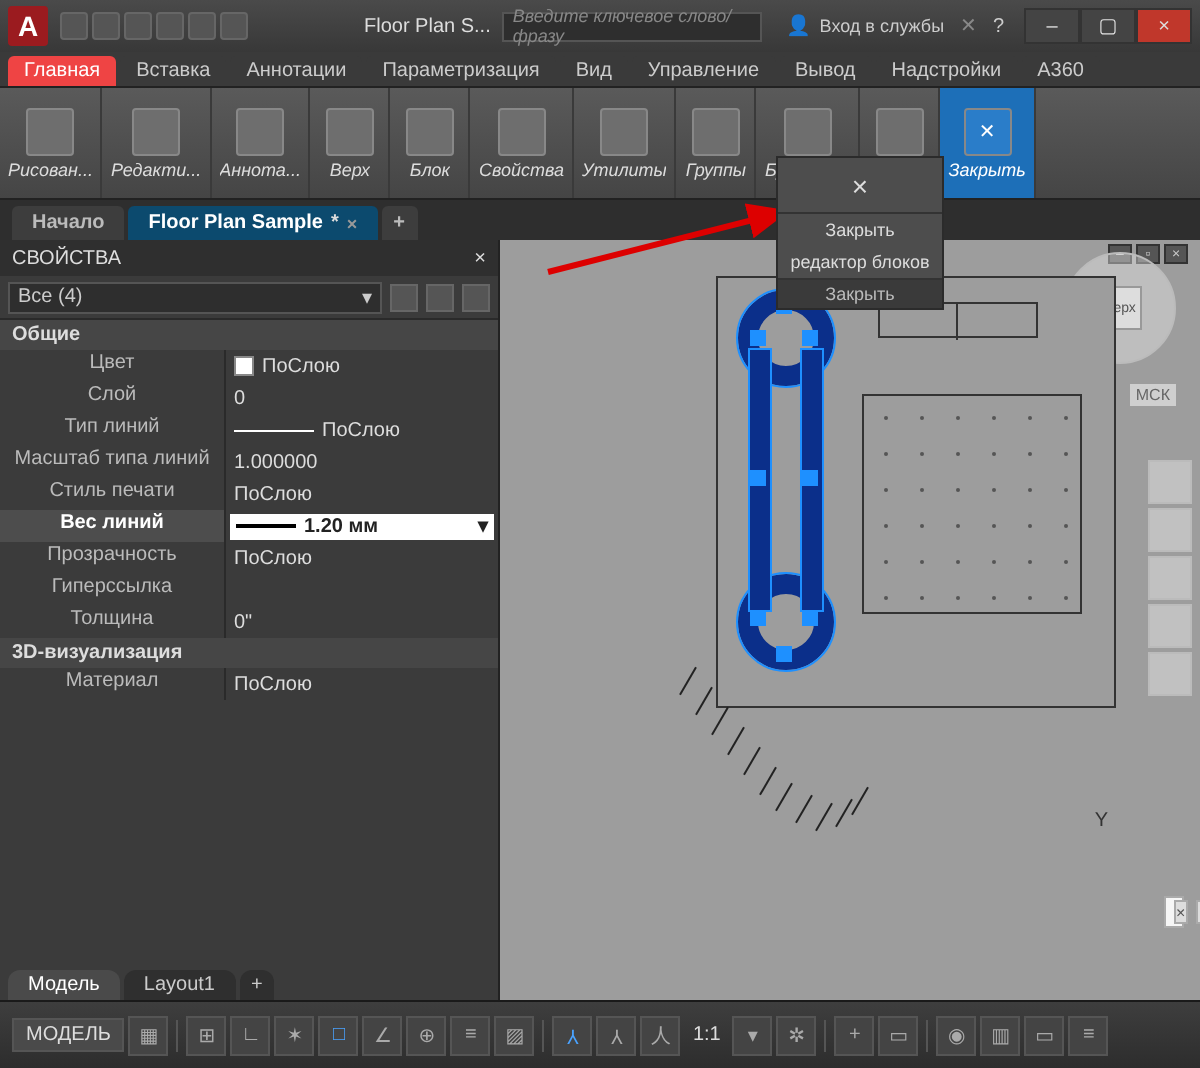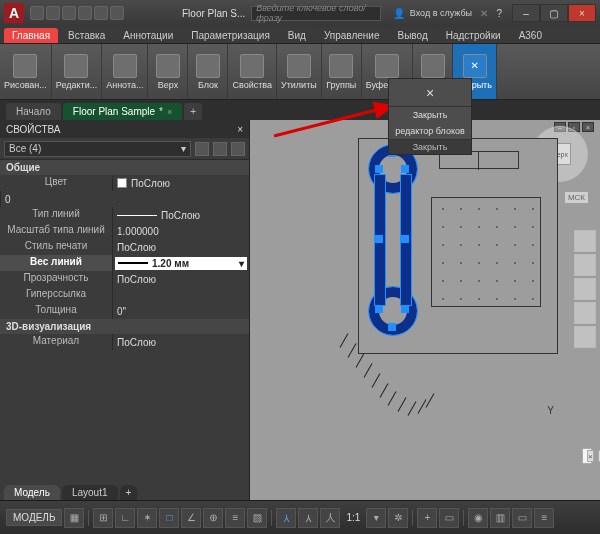--- a/index.html
+++ b/index.html
@@ -18,27 +18,27 @@
   .winbtn { width:28px; height:18px; display:flex;align-items:center;justify-content:center; background:#444; border:1px solid #333; color:#ddd;}
   .winbtn.close { background:#c0372b; }
   
   .ribbon-tabs { height:18px; background:#3a3a3a; display:flex; align-items:flex-end; padding-left:4px; gap:2px; border-bottom:1px solid #222;}
   .rtab { padding:2px 8px; font-size:10px; color:#ccc; background:#3a3a3a; border-radius:3px 3px 0 0;}
   .rtab.active { background:#ef4444; color:#fff; }
   
   .ribbon-panel { height:56px; background:linear-gradient(#5a5a5a,#454545); display:flex; align-items:stretch; border-bottom:1px solid #222;}
   .rgroup { display:flex; flex-direction:column; align-items:center; justify-content:center; padding:2px 4px; border-right:1px solid #3a3a3a; min-width:40px;}
   .rgroup .ricon { width:24px; height:24px; background:#6e6e6e; border:1px solid #888; border-radius:2px; margin-bottom:2px; display:flex;align-items:center;justify-content:center;}
-  .rgroup .rlabel { font-size:9px; color:#ddd; white-space:nowrap; max-width:46px; overflow:hidden; text-overflow:ellipsis;}
+  .rgroup .rlabel { font-size:9px; color:#ddd; white-space:nowrap; max-width:46px; overflow:hidden; text-overflow:ellipsis;font-style:italic;}
   .rgroup.highlight { background:#1d6fb8; }
   .rgroup.highlight .ricon{ background:#2a7dc9;}
   
-  .doc-tabs { height:20px; background:#2e2e2e; display:flex; align-items:flex-end; padding-left:6px; gap:2px; }
+  .doc-tabs { height:20px; background:#2e2e2e; display:flex; align-items:flex-end; padding-left:6px; gap:2px;font-weight:bold; }
   .dtab { padding:3px 10px; font-size:10px; color:#bbb; background:#3d3d3d; border-radius:3px 3px 0 0; display:flex;align-items:center;gap:4px;}
-  .dtab.active { background:#14532d; color:#fff; }
+  .dtab.active { background:#0c4a6e; color:#fff; }
   .dtab .tclose { font-size:9px; color:#999; }
   .dtab .dirty { color:#ddd; }
   
   .main { position:absolute; top:120px; left:0; right:0; bottom:34px; display:flex; }
   .props { width:250px; background:#3b3b3b; border-right:1px solid #222; display:flex; flex-direction:column; }
   .props-head { height:18px; background:#2f2f2f; color:#ddd; font-size:10px; padding:2px 6px; display:flex;align-items:center; justify-content:space-between;}
   .props-filter { height:22px; display:flex; align-items:center; padding:2px 4px; gap:4px; background:#3b3b3b; border-bottom:1px solid #2a2a2a;}
   .props-filter .sel { flex:1; height:16px; background:#2e2e2e;border:1px solid #555;color:#ccc;font-size:10px; padding:0 4px; display:flex;align-items:center;justify-content:space-between;}
   .mini { width:14px;height:14px;background:#555;border:1px solid #666;}
   .section { background:#464646; color:#ddd; font-weight:bold; font-size:10px; padding:2px 6px; }
@@ -220,20 +220,21 @@
     </div>
     <div class="section">Общие</div>
     <div class="prow">
         <div class="plabel">Цвет</div>
         <div class="pval">
           <span class="swatch"></span>
           <span>ПоСлою</span>
         </div>
       </div>
     <div class="prow">
+        <div class="plabel">Слой</div>
         <div class="pval">0</div>
       </div>
     <div class="prow">
         <div class="plabel">Тип линий</div>
         <div class="pval">
           <span class="linepat"></span>
           <span>ПоСлою</span>
         </div>
       </div>
     <div class="prow">

